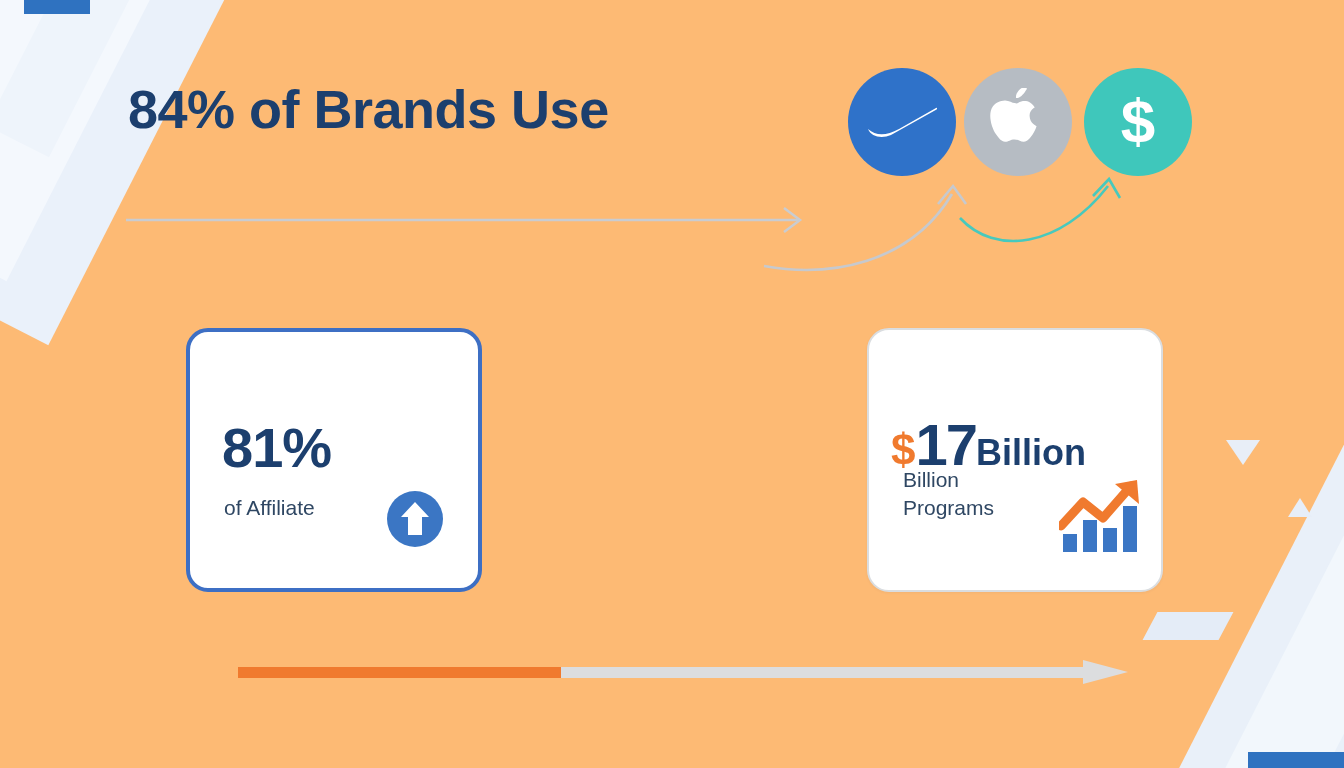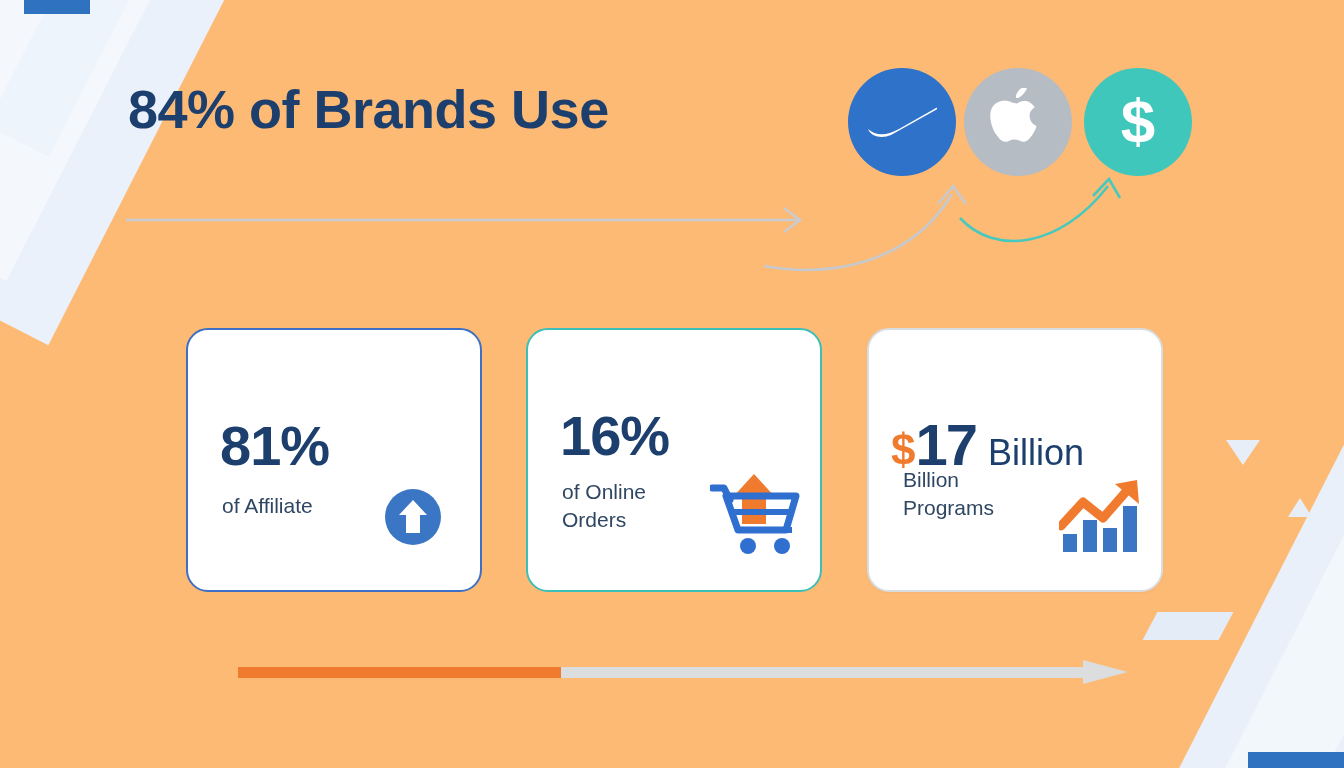--- a/index.html
+++ b/index.html
@@ -156,21 +156,21 @@
     position: absolute;
     left: 186px; top: 328px;
     width: 972px; height: 264px;
   }
   .card {
     position: absolute;
     top: 0;
     width: 296px; height: 264px;
     background: #ffffff;
     border-radius: 22px;
-    border: 2px solid #701a75;
+    border: 4px solid #701a75;
   }
   .card-1 { left: 0;     border-color: #3d6fc4; }
   .card-2 { left: 340px; border-color: #3bbfb8; }
   .card-3 { left: 681px; border-color: #dadde0; border-width: 2px; box-shadow: 0 1px 3px rgba(30,50,90,0.05); }
 
   .card-body {
     position: absolute;
     inset: 0;
     padding: 0 28px;
   }
@@ -213,23 +213,23 @@
   .money-value {
     font-size: 58px;
     font-weight: bold;
     color: #1c3f6e;
     letter-spacing: -2px;
     line-height: 1;
     text-align: right;
   }
   .money-unit {
     font-size: 36px;
-    font-weight: normal;
+    font-weight: bold;
     color: #1c3f6e;
-    margin-left: 12px;
+    margin-left: 0;
     line-height: 1;
   }
 
   .card-icon { position: absolute; }
   .icon-arrow-circle { left: 196px; top: 158px; }
   .icon-cart        { left: 182px; top: 140px; }
   .icon-growth      { left: 190px; top: 148px; }
 
   
   .progress-wrap {
@@ -300,37 +300,20 @@
         <div class="stat-label">of Affiliate</div>
         <div class="card-icon icon-arrow-circle">
           <svg width="58" height="58" viewBox="0 0 58 58">
             <circle cx="29" cy="29" r="28" fill="#3b76c4"></circle>
             <path d="M29 12 L43 27 L36 27 L36 45 L22 45 L22 27 L15 27 Z" fill="#ffffff"></path>
           </svg>
         </div>
       </div>
     </div>
 
-    <div class="card card-2">
-      <div class="card-body">
-        <div class="stat-number">16%</div>
-        <div class="stat-label">of Online Orders</div>
-        <div class="card-icon icon-cart">
-          <svg width="92" height="86" viewBox="0 0 92 86">
-            <path d="M44 4 L66 28 L56 28 L56 54 L32 54 L32 28 L22 28 Z" fill="#f07a2e"></path>
-            <path d="M2 18 L14 18 L20 30" fill="none" stroke="#2f6fd0" stroke-width="7" stroke-linecap="round" stroke-linejoin="round"></path>
-            <path d="M16 26 L86 26 L76 60 L28 60 Z" fill="none" stroke="#2f6fd0" stroke-width="7" stroke-linejoin="round"></path>
-            <line x1="22" y1="42" x2="82" y2="42" stroke="#2f6fd0" stroke-width="6"></line>
-            <line x1="28" y1="60" x2="82" y2="60" stroke="#2f6fd0" stroke-width="6"></line>
-            <circle cx="38" cy="76" r="8" fill="#2f6fd0"></circle>
-            <circle cx="72" cy="76" r="8" fill="#2f6fd0"></circle>
-          </svg>
-        </div>
-      </div>
-    </div>
 
     <div class="card card-3">
       <div class="card-body">
         <div class="money-row">
           <span class="money-sign">$</span>
           <span class="money-value">17</span>
           <span class="money-unit">Billion</span>
         </div>
         <div class="stat-label">Billion Programs</div>
         <div class="card-icon icon-growth">

